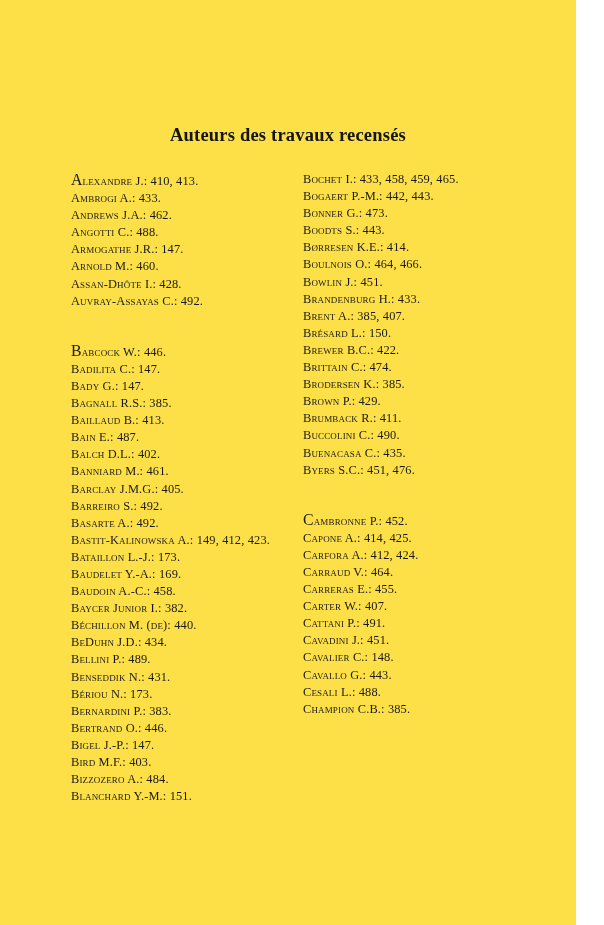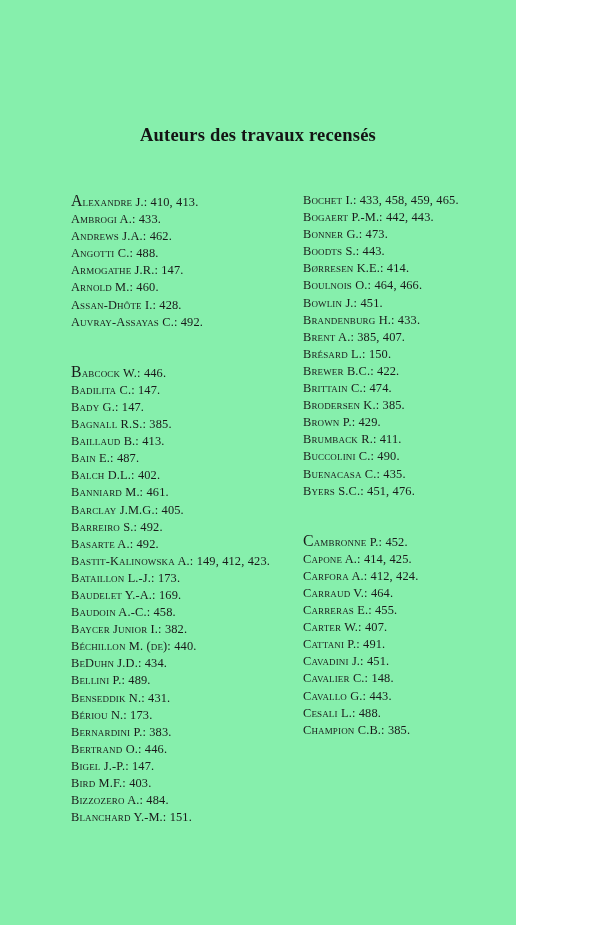--- a/index.html
+++ b/index.html
@@ -2,42 +2,42 @@
 <html><head>
 <meta charset="utf-8">
 <style>
   html, body {
     margin: 0;
     padding: 0;
     background: #ffffff;
   }
   .page {
     position: relative;
-    width: 516px;
+    width: 576px;
     height: 925px;
-    background: #86efac;
+    background: #fde047;
     color: #161616;
     font-family: "Liberation Serif", serif;
     overflow: hidden;
   }
   .title {
     position: absolute;
     top: 125px;
     left: 0;
     width: 100%;
     margin: 0;
     text-align: center;
     font-size: 18.5px;
     font-weight: bold;
     letter-spacing: 0.2px;
     color: #141414;
   }
   .columns {
     position: absolute;
-    top: 192px;
+    top: 171px;
     left: 71px;
     display: flex;
     align-items: flex-start;
   }
   .col {
     list-style: none;
     margin: 0;
     padding: 0;
     width: 232px;
   }

